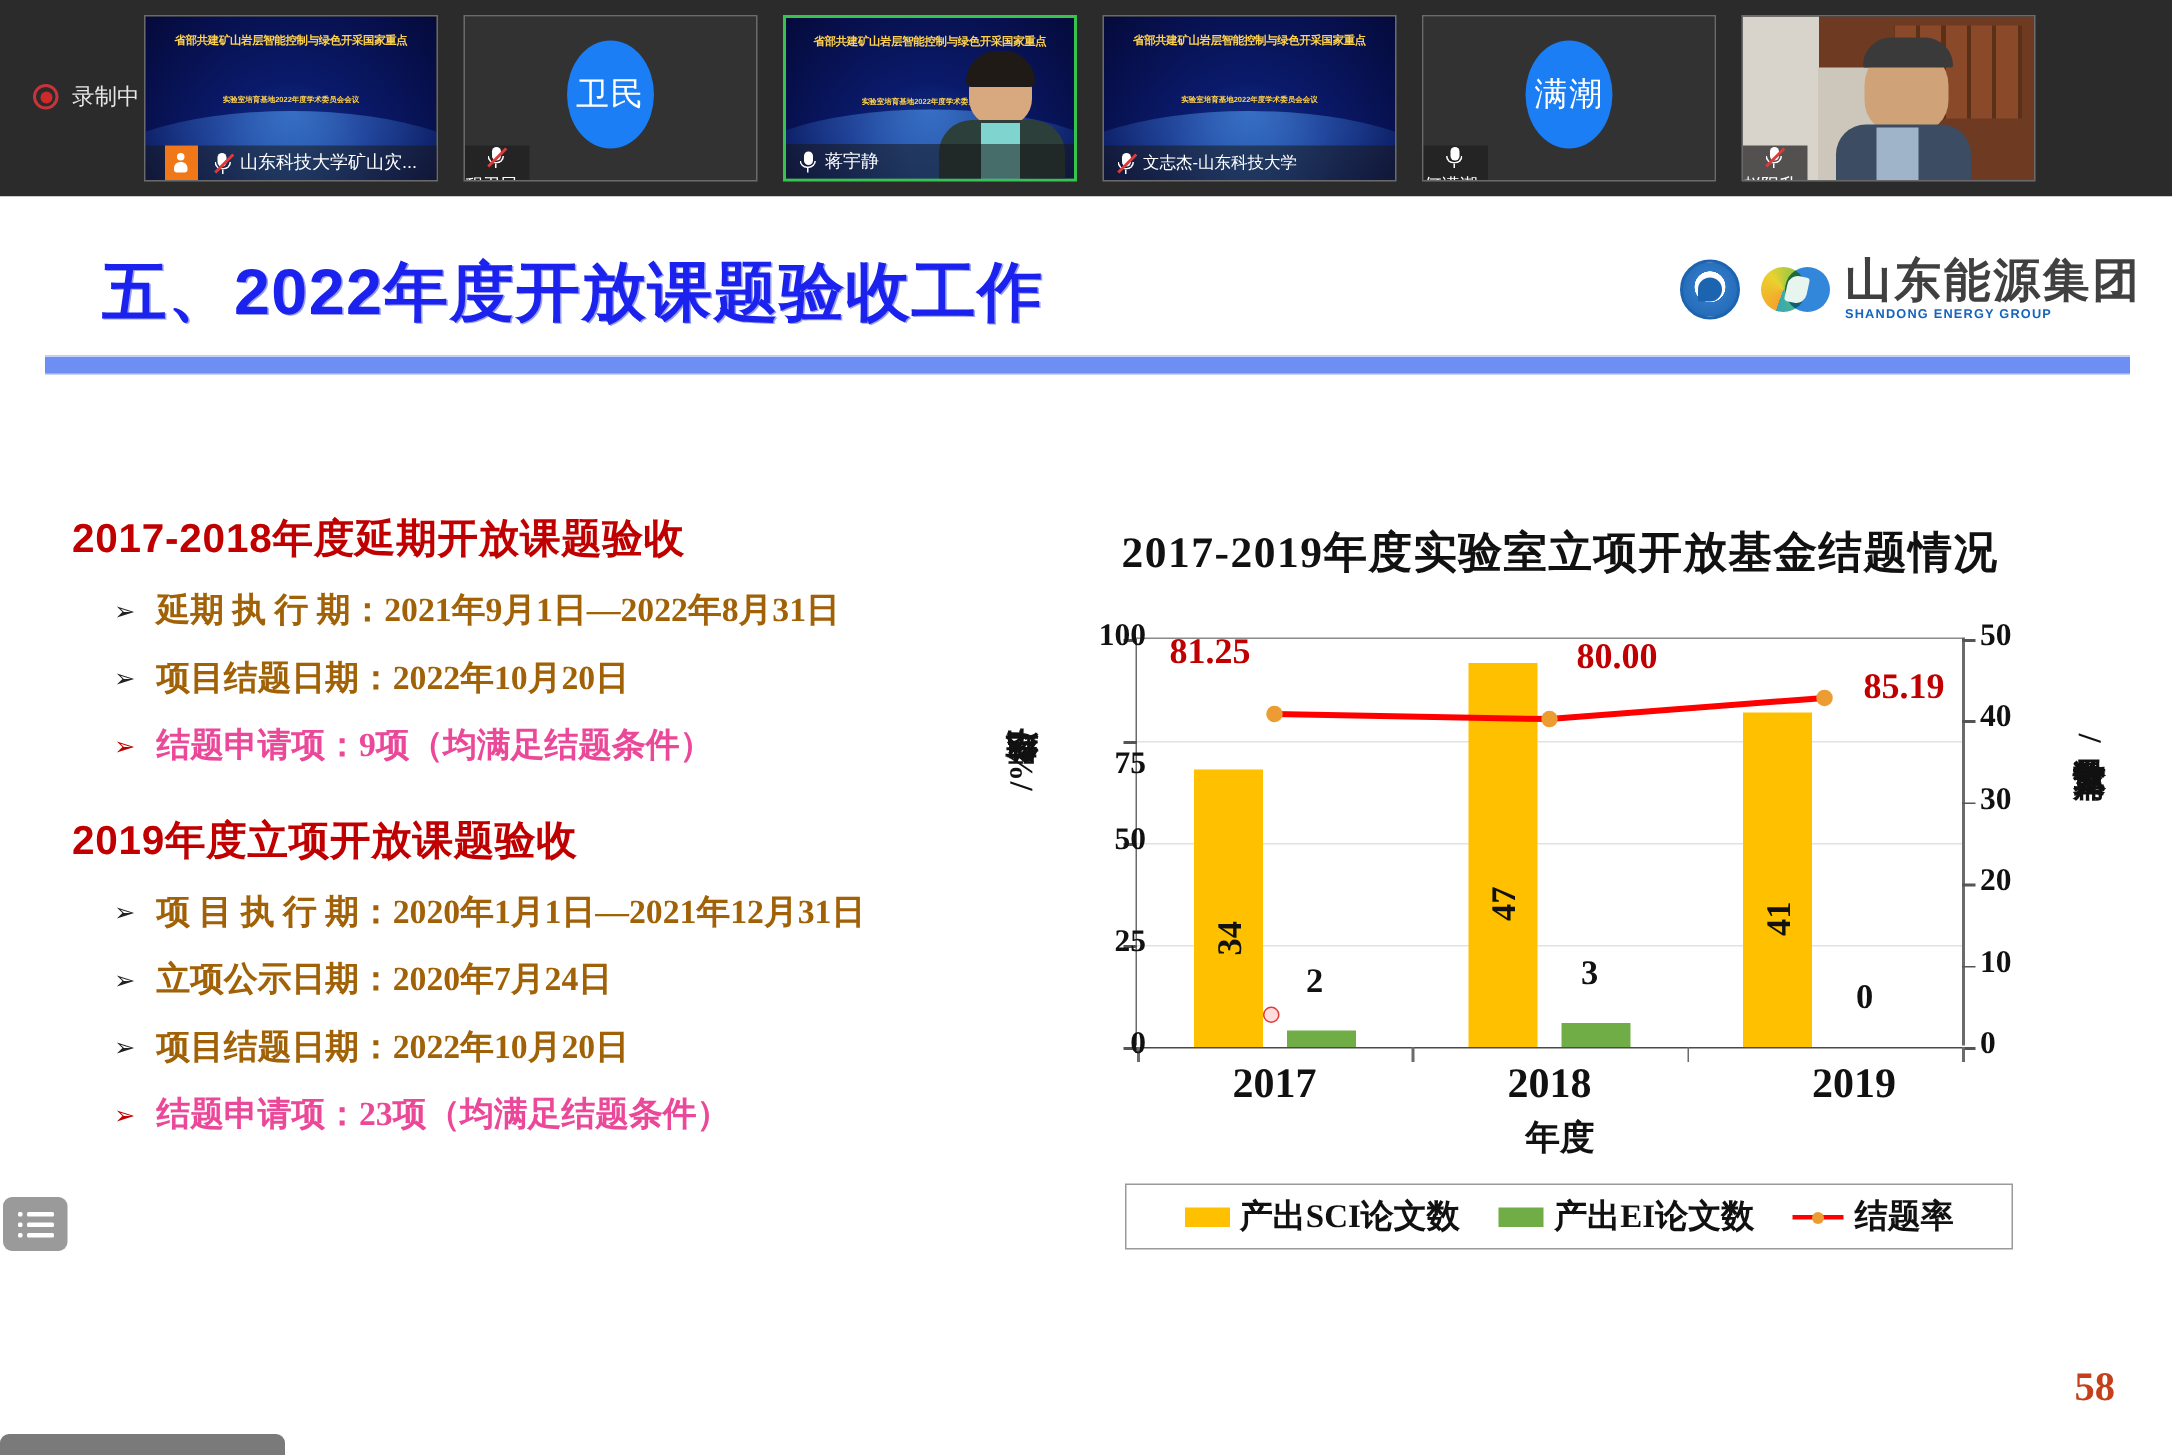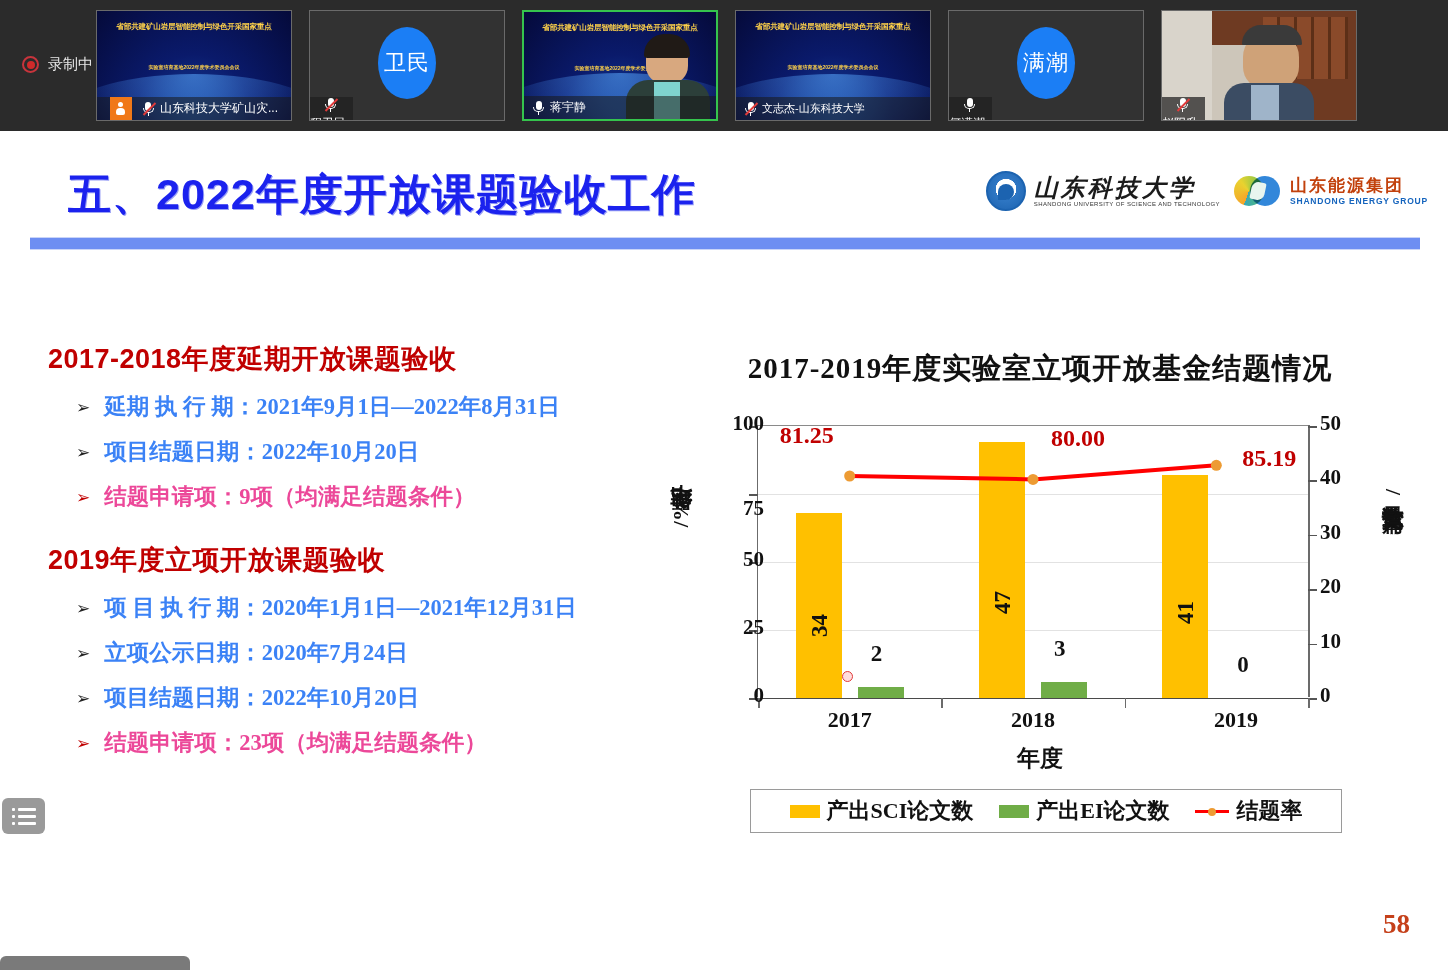--- a/index.html
+++ b/index.html
@@ -120,38 +120,38 @@
   .sdust-en{font-size:6px;color:#333;letter-spacing:.4px;}
   .logo-energy{display:flex;align-items:center;gap:8px;}
   .energy-mark{position:relative;width:48px;height:34px;}
   .energy-mark .c1{position:absolute;left:0;top:2px;width:30px;height:30px;border-radius:50%;
     background:conic-gradient(from 200deg,#f5a01e,#e8d024,#5bbf4a,#2ba3b5);opacity:.95;}
   .energy-mark .c2{position:absolute;left:16px;top:2px;width:30px;height:30px;border-radius:50%;
     background:#1b7ad6;opacity:.9;mix-blend-mode:multiply;}
   .energy-mark .s{position:absolute;left:17px;top:8px;width:14px;height:18px;
     background:#e8f5ef;border-radius:7px 2px 7px 2px;transform:rotate(12deg);}
   .energy-txt{display:flex;flex-direction:column;gap:2px;}
-  .energy-cn{font-family:"Liberation Sans","DejaVu Sans",sans-serif;font-size:17px;font-weight:bold;color:#c2410c;letter-spacing:2px;line-height:1;}
+  .energy-cn{font-family:"Liberation Sans","DejaVu Sans",sans-serif;font-size:31px;font-weight:bold;color:#404040;letter-spacing:2px;line-height:1;}
   .energy-en{font-size:8.5px;font-weight:bold;color:#1564bd;letter-spacing:.8px;}
 
   
   #left-col{position:absolute;left:48px;top:210px;width:620px;}
   .sec-head{
     font-family:"Liberation Sans","DejaVu Sans",sans-serif;
     font-size:27px;font-weight:bold;color:#c00000;margin:0 0 14px 0;letter-spacing:.5px;
   }
   .bullets{list-style:none;margin:0 0 30px 0;padding:0 0 0 28px;}
   .bullet{display:flex;align-items:baseline;gap:14px;margin-bottom:14px;}
   .bullet .arrow{
     color:#222;font-size:17px;line-height:1;flex:0 0 auto;transform:translateY(-1px);
   }
   .bullet.red .arrow{color:#c00000;}
   .bullet .btext{
     font-family:"Liberation Serif","DejaVu Serif",serif;
-    font-size:22.5px;font-weight:bold;color:#3b82f6;white-space:nowrap;
+    font-size:22.5px;font-weight:bold;color:#a16207;white-space:nowrap;
   }
   .bullet.red .btext{color:#ec4899;}
 
   
   #chart{position:absolute;left:660px;top:218px;width:760px;height:600px;}
   #chart-title{
     position:absolute;left:0;right:0;top:0;text-align:center;
     font-family:"Liberation Serif","DejaVu Serif",serif;
     font-size:29px;font-weight:bold;color:#111;letter-spacing:1px;
   }
@@ -187,21 +187,21 @@
   .bar.sci{background:#FFC000;}
   .bar.ei{background:#70AD47;}
   .barval{
     position:absolute;font-family:"Liberation Serif","DejaVu Serif",serif;
     font-size:23px;font-weight:bold;color:#111;
   }
   .barval.vert{writing-mode:vertical-rl;transform:rotate(180deg);}
   .xtickmark{position:absolute;bottom:-10px;width:1.5px;height:10px;background:#6b6b6b;}
   .xcat{
     position:absolute;top:358px;text-align:center;width:120px;
-    font-family:"Liberation Serif","DejaVu Serif",serif;font-size:22px;font-weight:bold;color:#111;
+    font-family:"Liberation Serif","DejaVu Serif",serif;font-size:28px;font-weight:bold;color:#111;
   }
   #xlabel{
     position:absolute;left:0;right:0;top:394px;text-align:center;
     font-family:"Liberation Serif","DejaVu Serif",serif;font-size:23px;font-weight:bold;color:#111;
   }
   #lineseries{position:absolute;left:98px;top:76px;width:550px;height:272px;pointer-events:none;}
   .lineval{
     position:absolute;font-family:"Liberation Serif","DejaVu Serif",serif;
     font-size:24px;font-weight:bold;color:#c00000;
   }
@@ -359,24 +359,20 @@
 </div>
 
 <div id="slide">
 
   <div id="slide-title">五、2022年度开放课题验收工作</div>
   <div id="title-rule"></div>
 
   <div id="logos">
     <div class="logo-sdust">
       <div class="sdust-seal"></div>
-      <div class="sdust-txt">
-        <div class="sdust-cn">山东科技大学</div>
-        <div class="sdust-en">SHANDONG UNIVERSITY OF SCIENCE AND TECHNOLOGY</div>
-      </div>
     </div>
     <div class="logo-energy">
       <div class="energy-mark">
         <span class="c1"></span>
           <span class="c2"></span>
           <span class="s"></span>
       </div>
       <div class="energy-txt">
         <div class="energy-cn">山东能源集团</div>
         <div class="energy-en">SHANDONG ENERGY GROUP</div>

